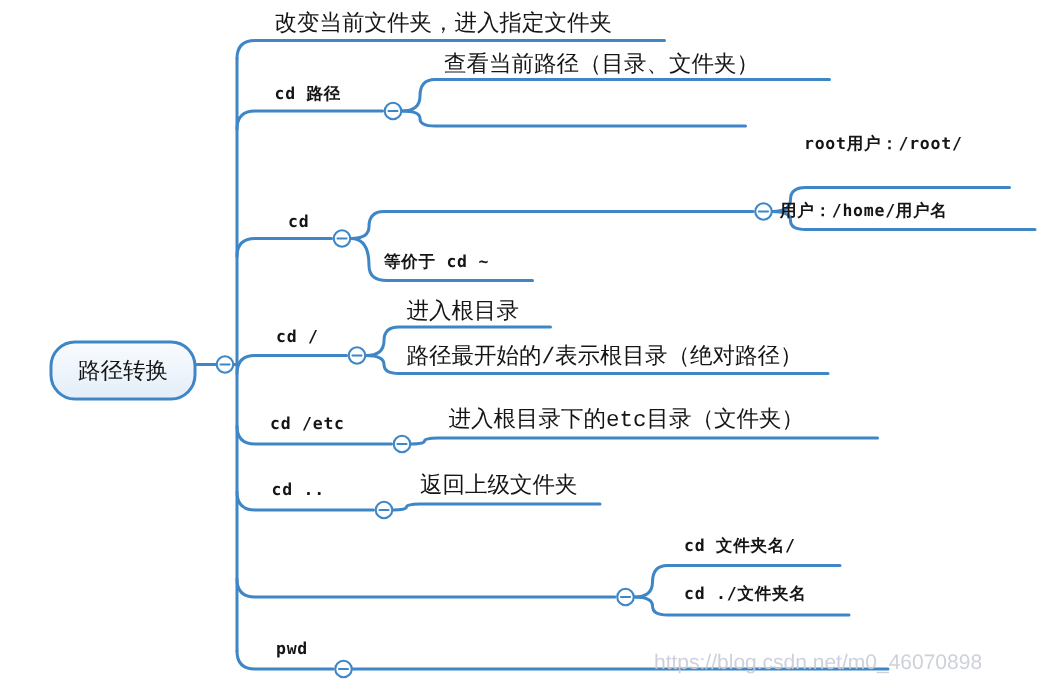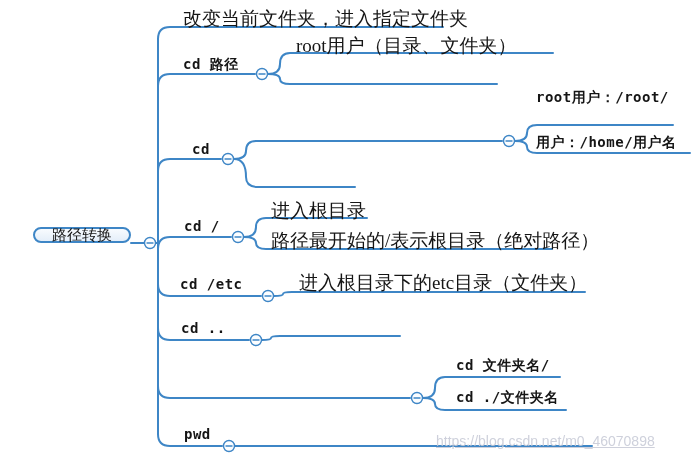--- a/index.html
+++ b/index.html
@@ -6,29 +6,29 @@
     --line:#3e86c6; --node_fill:#eef4fb; --text:#151515; --watermark:#c9ccd8; --bg:#ffffff;
   }
   html,body{margin:0;padding:0;background:var(--bg);}
   .canvas{position:relative;width:695px;height:461px;background:var(--bg);overflow:hidden;
           font-family:"DejaVu Serif","Liberation Serif",serif;}
   svg{position:absolute;left:0;top:0;}
   .ln path{stroke:var(--line);stroke-width:2;fill:none;stroke-linecap:round;}
   .toggle circle{fill:#fdfeff;stroke:var(--line);stroke-width:1.4;}
   .toggle line{stroke:var(--line);stroke-width:1.4;stroke-linecap:round;}
   .label{position:absolute;white-space:nowrap;color:var(--text);line-height:1.1;}
-  .desc{font-family:Liberation Serif, serif;font-size:19px;text-align:right;}
-  .cmd{font-family:"DejaVu Sans Mono","Liberation Mono",monospace;font-size:14px;font-weight:700;letter-spacing:.5px;}
-  .root-node{position:absolute;left:33px;top:227px;width:98px;height:16px;
+  .desc{font-family:Liberation Mono, monospace;font-size:15px;text-align:right;}
+  .cmd{font-family:"DejaVu Sans Mono","Liberation Mono",monospace;font-size:11px;font-weight:700;letter-spacing:.5px;}
+  .root-node{position:absolute;left:33px;top:227px;width:98px;height:40px;
     border:2px solid var(--line);border-radius:17px;
     background:linear-gradient(180deg,#f8fbfe 0%,#e4eef9 100%);
     display:flex;align-items:center;justify-content:center;
     font-size:15px;color:var(--text);box-sizing:border-box;}
   .watermark{position:absolute;left:436px;top:433px;font-family:"Liberation Sans","DejaVu Sans",sans-serif;
-    font-size:14px;color:var(--watermark);opacity:.9;white-space:nowrap;text-decoration:underline;}
+    font-size:14px;color:var(--watermark);opacity:.9;white-space:nowrap;}
 </style>
 </head>
 <body>
 
 <div class="canvas">
 
   <svg width="695" height="461">
     <g class="ln">
 
       <path d="M131,243 L145,243"></path>
@@ -102,34 +102,36 @@
     </g>
   </svg>
 
   <div class="root-node">
       <span>路径转换</span>
     </div>
 
   <div class="label desc" style="left:183px;top:9px">改变当前文件夹，进入指定文件夹</div>
 
   <div class="label cmd" style="left:183px;top:57px">cd 路径</div>
-  <div class="label desc" style="left:296px;top:36px">root用户（目录、文件夹）</div>
+  <div class="label desc" style="left:296px;top:36px">查看当前路径（目录、文件夹）</div>
 
   <div class="label cmd" style="left:192px;top:142px">cd</div>
   <div class="label cmd" style="left:536px;top:90px">root用户：/root/</div>
-  <div class="label cmd" style="left:536px;top:135px">用户：/home/用户名</div>
+  <div class="label cmd" style="left:520px;top:135px">用户：/home/用户名</div>
+  <div class="label cmd" style="left:256px;top:169px">等价于 cd ~</div>
 
   <div class="label cmd" style="left:184px;top:219px">cd /</div>
   <div class="label desc" style="left:271px;top:201px">进入根目录</div>
   <div class="label desc" style="left:271px;top:231px">路径最开始的/表示根目录（绝对路径）</div>
 
   <div class="label cmd" style="left:180px;top:277px">cd /etc</div>
   <div class="label desc" style="left:299px;top:273px">进入根目录下的etc目录（文件夹）</div>
 
   <div class="label cmd" style="left:181px;top:321px">cd ..</div>
+  <div class="label desc" style="left:280px;top:317px">返回上级文件夹</div>
 
   <div class="label cmd" style="left:456px;top:390px">cd ./文件夹名</div>
   <div class="label cmd" style="left:456px;top:358px">cd 文件夹名/</div>
 
   <div class="label cmd" style="left:184px;top:427px">pwd</div>
 
   <div class="watermark">https://blog.csdn.net/m0_46070898</div>
 </div>
 
 </body></html>

